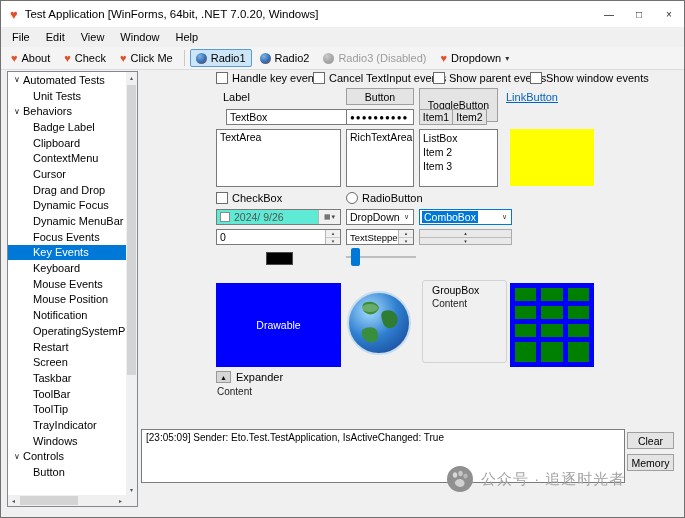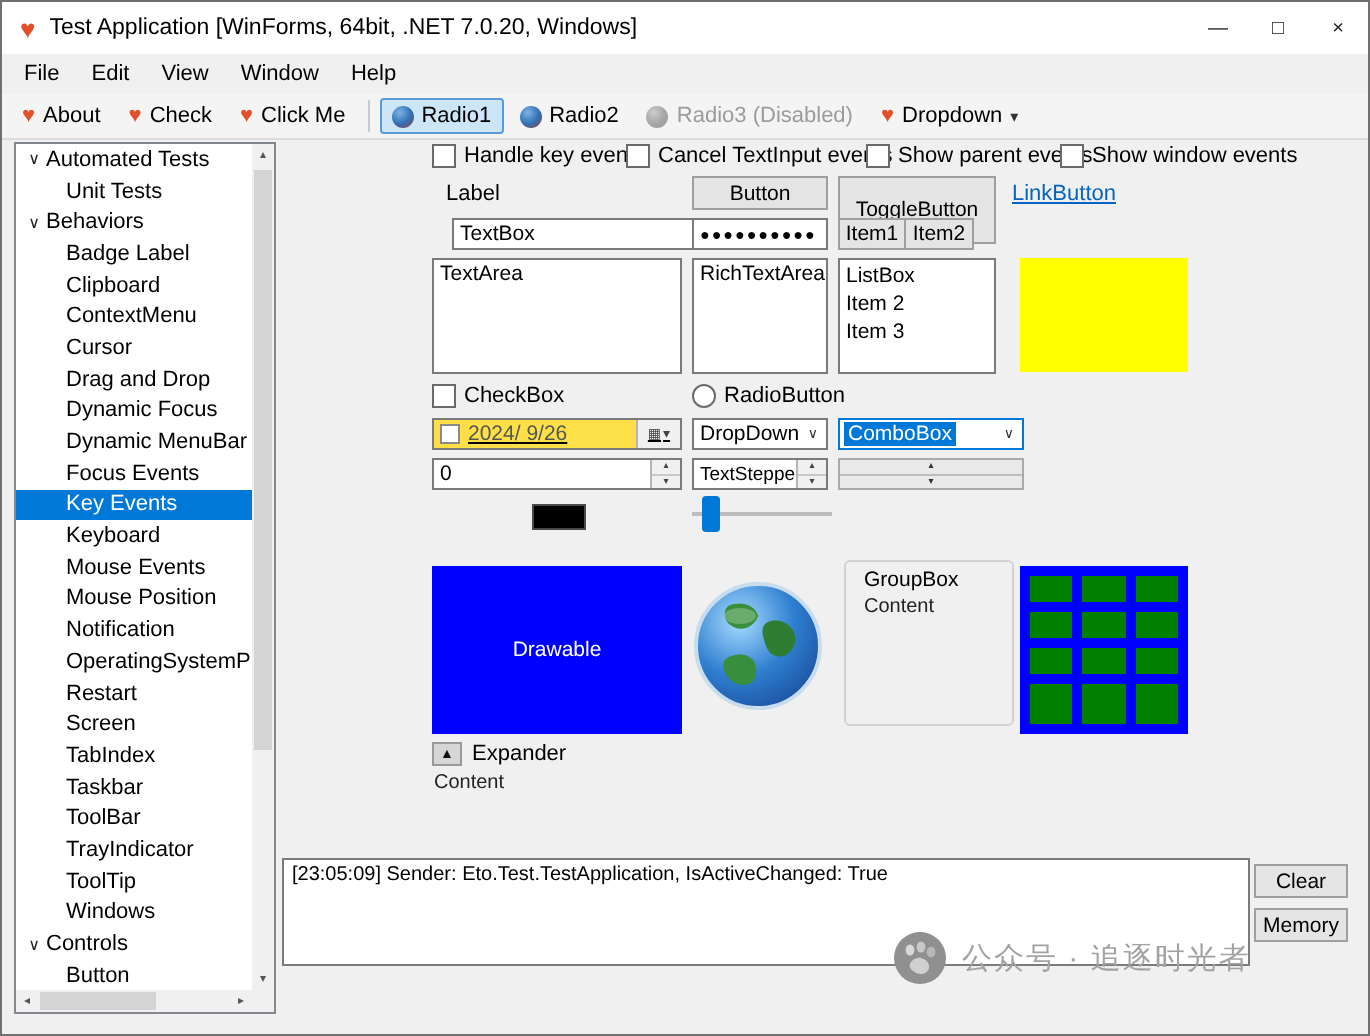--- a/index.html
+++ b/index.html
@@ -52,21 +52,21 @@
   .txt.pw{font-size:8px;letter-spacing:1px;}
   .area{background:#fff;border:1px solid #7a7a7a;padding:1px 3px;font-size:10.5px;overflow:hidden;}
   .link{color:var(--c-link);text-decoration:underline;}
   .list{background:#fff;border:1px solid #7a7a7a;font-size:10.5px;padding:1px 3px;line-height:14px;overflow:hidden;}
   .list span{display:block;}
   .select{background:#fff;border:1px solid #7a7a7a;display:flex;align-items:center;font-size:10.5px;padding-left:3px;overflow:hidden;}
   .select .arrow{margin-left:auto;margin-right:4px;font-size:7px;color:#333;}
   .combo{background:#fff;border:1px solid var(--c-accent);display:flex;align-items:center;font-size:10.5px;padding-left:2px;overflow:hidden;}
   .combo .sel{background:var(--c-accent);color:#fff;padding:0 2px;}
   .combo .arrow{margin-left:auto;margin-right:4px;font-size:7px;color:#333;}
-  .datepicker{background:#fde047;border:1px solid #7a7a7a;display:flex;align-items:center;font-size:10.5px;padding-left:3px;gap:4px;overflow:hidden;text-decoration:underline;}
+  .datepicker{background:#5eead4;border:1px solid #7a7a7a;display:flex;align-items:center;font-size:10.5px;padding-left:3px;gap:4px;overflow:hidden;}
   .dp-box{width:10px;height:10px;border:1px solid #8a8a8a;background:#fff;flex:none;}
   .dp-val{color:#555;}
   .dp-btn{margin-left:auto;width:22px;align-self:stretch;display:flex;align-items:center;justify-content:center;gap:1px;background:#f0f0f0;border-left:1px solid #b5b5b5;font-size:7px;color:#444;}
   .spin{background:#fff;border:1px solid #7a7a7a;display:flex;font-size:10.5px;overflow:hidden;}
   .spin .val{flex:1;display:flex;align-items:center;padding-left:3px;overflow:hidden;white-space:nowrap;}
   .spin .btns{width:15px;border-left:1px solid #b5b5b5;display:flex;flex-direction:column;flex:none;}
   .spin .btns span{flex:1;display:flex;align-items:center;justify-content:center;font-size:5px;background:#f0f0f0;color:#444;}
   .spin .btns span:first-child{border-bottom:1px solid #c9c9c9;}
   .stepper{display:flex;flex-direction:column;border:1px solid #ababab;overflow:hidden;}
   .stepper span{flex:1;background:#e9e9e9;display:flex;align-items:center;justify-content:center;font-size:5px;color:#333;}
@@ -198,33 +198,30 @@
       <div class="tree-row child">
           <span class="tl">OperatingSystemPlatform</span>
         </div>
       <div class="tree-row child">
           <span class="tl">Restart</span>
         </div>
       <div class="tree-row child">
           <span class="tl">Screen</span>
         </div>
       <div class="tree-row child">
-          <span class="tl">TabIndex</span>
-        </div>
-      <div class="tree-row child">
           <span class="tl">Taskbar</span>
         </div>
       <div class="tree-row child">
           <span class="tl">ToolBar</span>
         </div>
       <div class="tree-row child">
+          <span class="tl">ToolTip</span>
+        </div>
+      <div class="tree-row child">
           <span class="tl">TrayIndicator</span>
-        </div>
-      <div class="tree-row child">
-          <span class="tl">ToolTip</span>
         </div>
       <div class="tree-row child">
           <span class="tl">Windows</span>
         </div>
       <div class="tree-row group">
           <span class="tw">∨</span>
           <span class="tl">Controls</span>
         </div>
       <div class="tree-row child">
           <span class="tl">Button</span>

